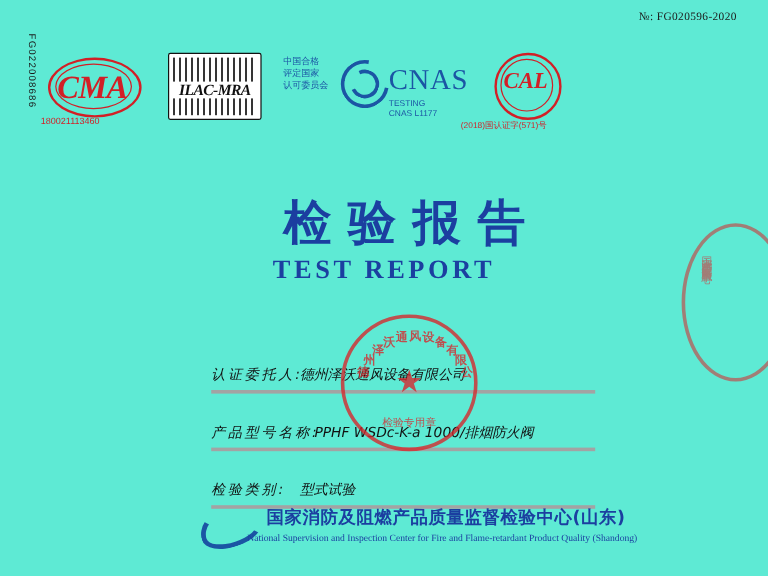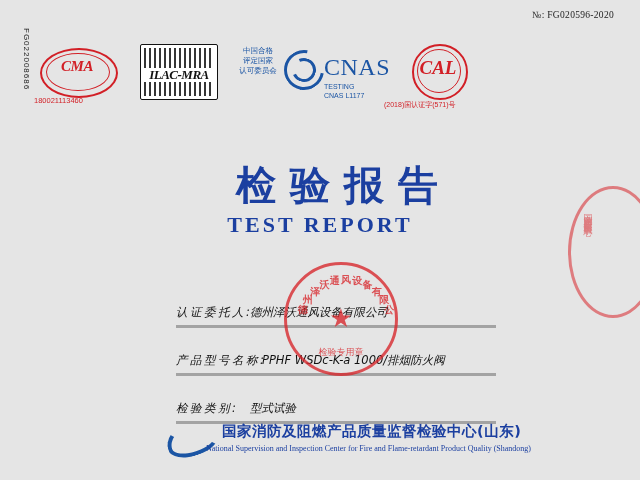--- a/index.html
+++ b/index.html
@@ -12,21 +12,21 @@
     height: 480px;
     overflow: hidden;
     font-family: "Liberation Serif", serif;
     position: relative;
   }
   .page {
     position: absolute;
     left: 0; top: 0;
     width: 640px;
     height: 480px;
-    background: #e5e5e5;
+    background: #5eead4;
     overflow: hidden;
   }
 
   
   .serial {
     position: absolute;
     right: 26px;
     top: 10px;
     font-size: 9.5px;
     color: #1c1c1c;
@@ -79,21 +79,21 @@
     height: 36px;
     border: 1px solid #d21f26;
     border-radius: 50% / 50%;
   }
   .cma .txt {
     position: absolute;
     left: 0; top: 10px;
     width: 74px;
     text-align: center;
     color: #d21f26;
-    font-size: 15px;
+    font-size: 27px;
     font-weight: bold;
     font-style: italic;
     font-family: "Liberation Serif", serif;
     letter-spacing: -0.5px;
   }
   .cma .num {
     position: absolute;
     left: -6px;
     top: 48px;
     font-size: 7.5px;
@@ -456,21 +456,21 @@
 
     <div class="ilac">
       <div class="box">
         <div class="stripes"></div>
         <div class="word">ILAC-MRA</div>
         <div class="stripes2"></div>
       </div>
     </div>
 
     <div class="cnas">
-      <div class="cn" style="white-space:pre-line;text-align:center;">中国合格
+      <div class="cn" style="white-space:pre-line;">中国合格
 评定国家
 认可委员会</div>
       <div class="mark">
         <div class="c1"></div>
         <div class="c2"></div>
       </div>
       <div class="name">CNAS</div>
       <div class="en" style="white-space:pre-line;">TESTING
 CNAS L1177</div>
     </div>

